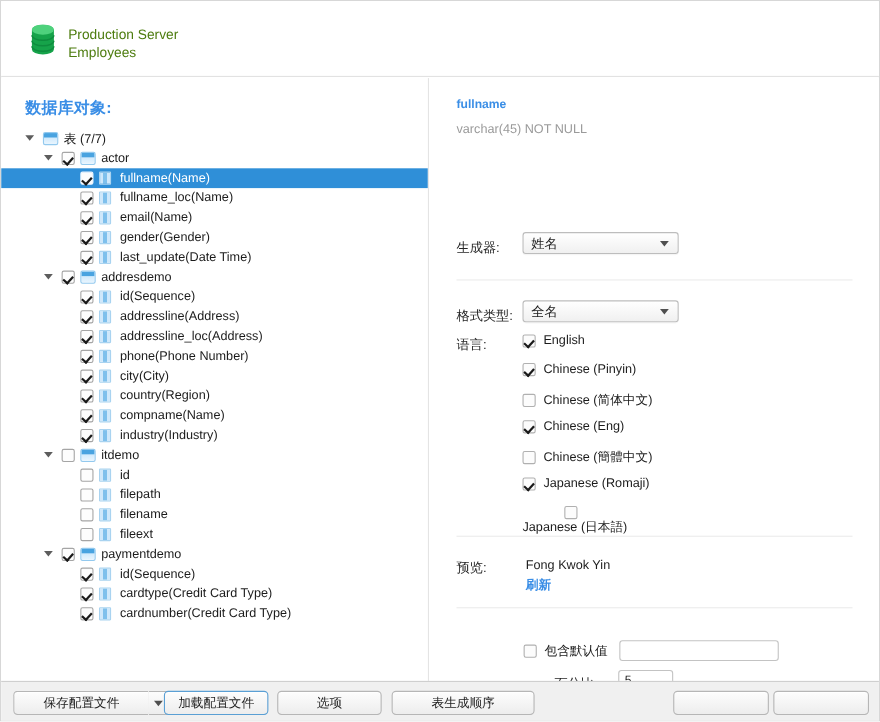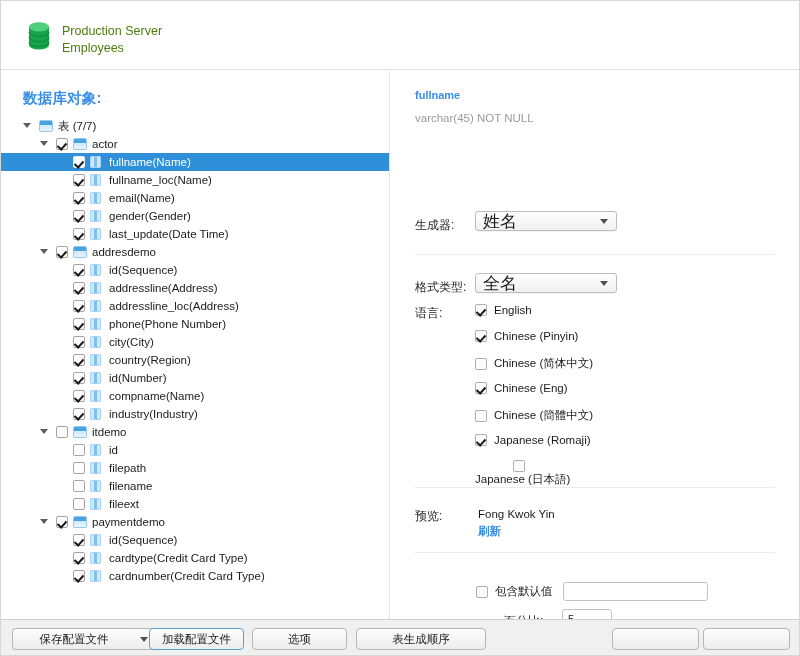--- a/index.html
+++ b/index.html
@@ -118,21 +118,21 @@
   }
   .form-label {
     position: absolute;
     font-size: 12px; color: #262626;
   }
   .sel {
     position: absolute;
     height: 20px;
     border: 1px solid #bdbdbd; border-radius: 3px;
     background: linear-gradient(#ffffff, #f0f0f0);
-    font-size: 17px; color: #1b1b1b;
+    font-size: 12px; color: #1b1b1b;
     display: flex; align-items: center;
     padding-left: 7px;
     box-shadow: 0 1px 0 rgba(0,0,0,.04);
   }
   .sel .arrow {
     position: absolute; right: 8px; top: 50%; margin-top: -2px;
     width: 0; height: 0;
     border-left: 4px solid transparent;
     border-right: 4px solid transparent;
     border-top: 5px solid #4f4f4f;
@@ -297,25 +297,20 @@
           <span class="label" style="left: 108px;">city(City)</span>
         </div>
         <div class="row">
           <span class="cb checked" style="left: 72px;"></span>
           <span class="ic-col" style="left: 89px;"></span>
           <span class="label" style="left: 108px;">country(Region)</span>
         </div>
         <div class="row">
           <span class="cb checked" style="left: 72px;"></span>
           <span class="ic-col" style="left: 89px;"></span>
-          <span class="label" style="left: 108px;">id(Number)</span>
-        </div>
-        <div class="row">
-          <span class="cb checked" style="left: 72px;"></span>
-          <span class="ic-col" style="left: 89px;"></span>
           <span class="label" style="left: 108px;">compname(Name)</span>
         </div>
         <div class="row">
           <span class="cb checked" style="left: 72px;"></span>
           <span class="ic-col" style="left: 89px;"></span>
           <span class="label" style="left: 108px;">industry(Industry)</span>
         </div>
         <div class="row">
           <span class="twisty" style="left: 39px;"></span>
           <span class="cb" style="left: 55px;"></span>

